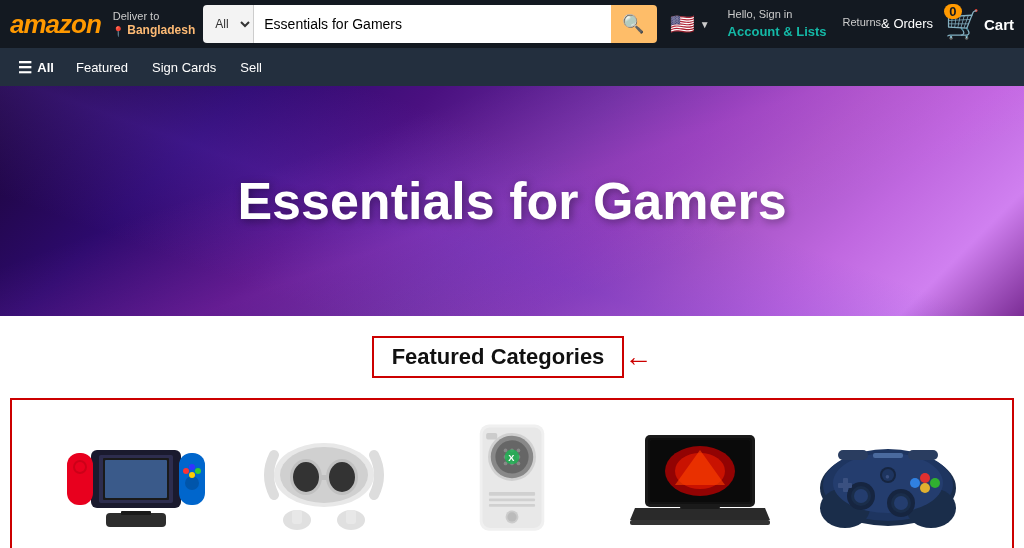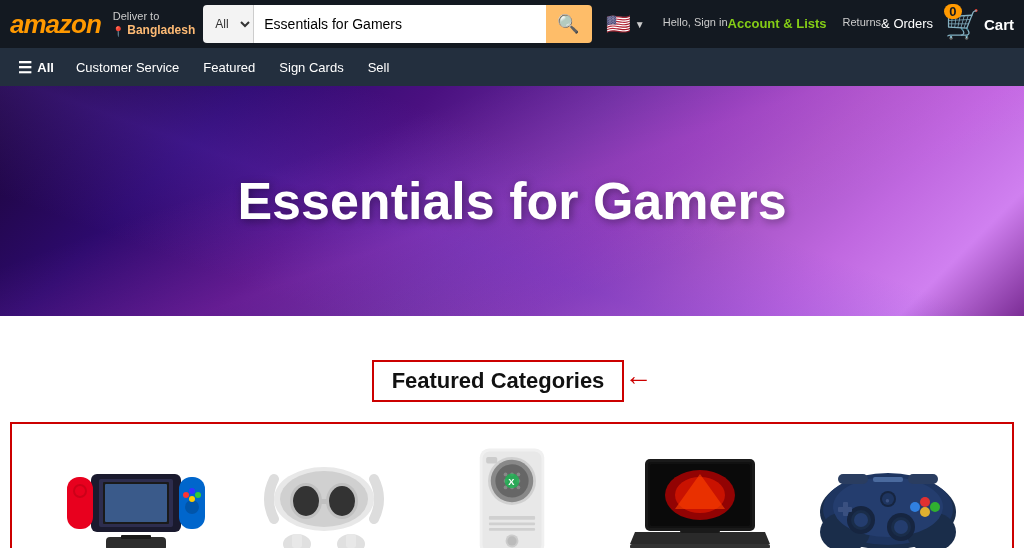--- a/index.html
+++ b/index.html
@@ -85,30 +85,30 @@
       color: #fff;
       font-size: 20px;
       margin: 0 6px;
       cursor: pointer;
       flex-shrink: 0;
     }
     .flag-btn .arrow { font-size: 10px; color: #ccc; }
 
     .account-box {
       display: flex;
-      flex-direction: row;
+      flex-direction: column;
       color: #ccc;
       font-size: 11px;
       line-height: 1.4;
       cursor: pointer;
       flex-shrink: 0;
       margin: 0 4px;
     }
     .account-box .main-line {
-      color: #84cc16;
+      color: #14b8a6;
       font-size: 13px;
       font-weight: bold;
     }
 
     .returns-box {
       display: flex;
       flex-direction: row;
       color: #ccc;
       font-size: 11px;
       line-height: 1.4;
@@ -205,24 +205,23 @@
       text-shadow: 2px 2px 8px rgba(0,0,0,0.4);
     }
 
     
     .featured-section {
       padding: 20px 0;
       background: #fff;
     }
     .featured-header {
       display: flex;
-      align-items: flex-start;
+      align-items: center;
       justify-content: center;
       margin-bottom: 20px;
-      margin-top: 24px;
     }
     .featured-title-box {
       border: 2px solid #cc0000;
       padding: 6px 18px;
       font-size: 22px;
       font-weight: bold;
       color: #111;
     }
     .arrow-indicator {
       display: flex;
@@ -305,21 +304,20 @@
     </div>
     <span class="cart-label">Cart</span>
   </div>
 </nav>
 
 <nav class="secondary-nav">
   <div class="nav-all">
     <span class="hamburger">☰</span>
     <span>All</span>
   </div>
-  <span class="nav-link">Customer Service</span>
   <span class="nav-link">Featured</span>
   <span class="nav-link">Sign Cards</span>
   <span class="nav-link">Sell</span>
 </nav>
 
 <div class="banner">
   <h1 class="banner-title">Essentials for Gamers</h1>
 </div>
 
 <section class="featured-section">

